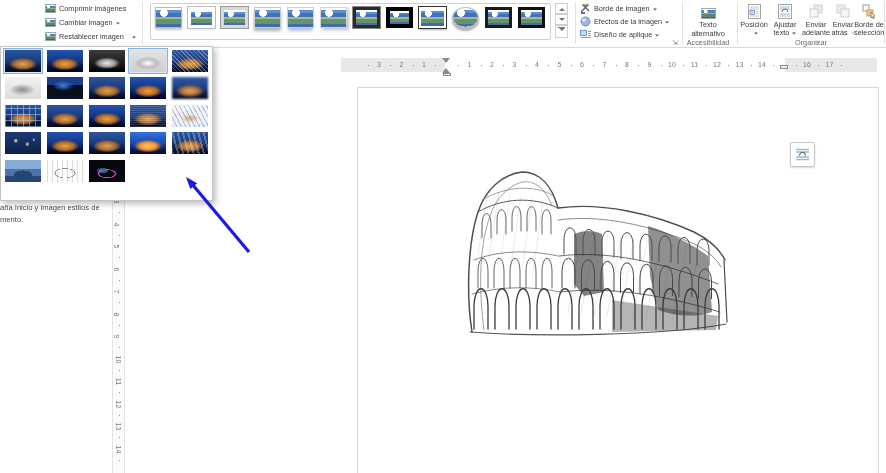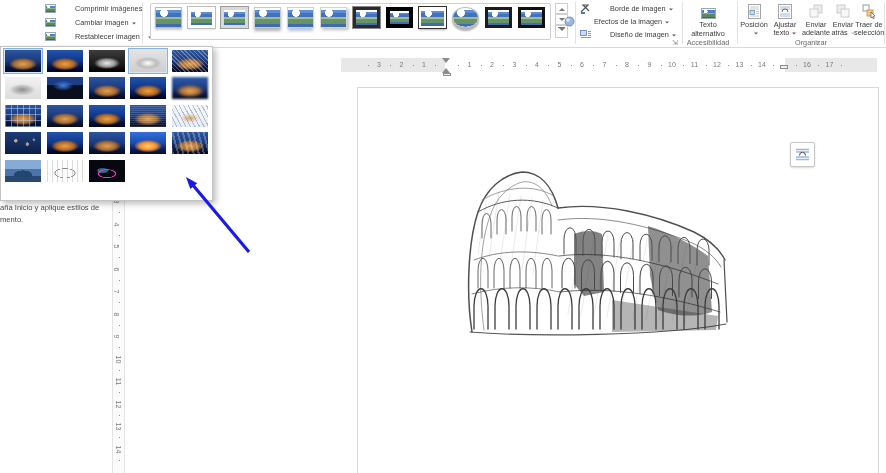--- a/index.html
+++ b/index.html
@@ -7,21 +7,21 @@
          font-family:"Liberation Sans",sans-serif;color:#3b3b3b;-webkit-font-smoothing:antialiased;}
   
   .ribbon{position:absolute;left:0;top:0;width:886px;height:48px;background:#fff;}
   .ribbon-bottom{position:absolute;left:0;top:47px;width:886px;height:1px;background:#d9d9d9;}
   .vsep{position:absolute;top:2px;width:1px;height:42px;background:#e2e2e2;}
   .grouplabel{position:absolute;top:38px;font-size:7.3px;color:#6a6a6a;text-align:center;white-space:nowrap;}
   .rbtn-big{position:absolute;top:1px;height:45px;text-align:center;font-size:7.3px;line-height:8.5px;color:#3b3b3b;cursor:default;}
   .rbtn-big .blabel{margin-top:2px;}
   .pressed{background:#cfe3f6;border:1px solid #84b3de;box-sizing:border-box;}
   .rrow{position:absolute;height:13px;display:flex;align-items:center;font-size:7.3px;white-space:nowrap;color:#3b3b3b;}
-  .rrow .txt{margin-left:19px;}
+  .rrow .txt{margin-left:3px;}
   .caret{display:inline-block;width:0;height:0;border:2.6px solid transparent;border-top-color:#5f5f5f;margin-left:3px;transform:translateY(1.5px);}
   .caret.dis{border-top-color:#bdbdbd;}
   .grayed{color:#b3b3b3;}
   
   .mini-land{width:12px;height:10px;border:1px solid #9aa7b5;box-sizing:border-box;
     background:
       radial-gradient(circle at 30% 28%, #ffffff 0 16%, rgba(255,255,255,0) 17%),
       linear-gradient(180deg,#ffffff 0 14%, #4f7fc9 14% 46%, #8fb389 46% 56%, #5c8a5c 56% 84%, #35639e 84% 100%);}
   .mini-land.small{width:9px;height:8px;}
   
@@ -215,34 +215,34 @@
     <div class="vsep" style="left:575px;"></div>
 
     <div class="rrow" style="left:580px;top:2px;">
       <svg width="11" height="11" viewBox="0 0 11 11">
           <path d="M1,9 L8,2 L3,2 L9,8" stroke="#555" fill="none" stroke-width="1.2"></path>
           <path d="M1,10 h4" stroke="#2b579a" stroke-width="1.6"></path>
         </svg>
       <span class="txt">Borde de imagen</span>
       <span class="caret"></span>
     </div>
-    <div class="rrow" style="left:564px;top:15px;">
+    <div class="rrow" style="left:580px;top:15px;">
       <svg width="11" height="11" viewBox="0 0 11 11">
           <circle cx="5.5" cy="5.5" r="4.5" fill="#9cb8dd" stroke="#5a7fae" stroke-width="0.8"></circle>
           <circle cx="4" cy="4" r="1.8" fill="#dce9f7"></circle>
         </svg>
       <span class="txt">Efectos de la imagen</span>
       <span class="caret"></span>
     </div>
     <div class="rrow" style="left:580px;top:28px;">
       <svg width="11" height="11" viewBox="0 0 11 11">
           <rect x="0.5" y="1.5" width="6" height="5" fill="#c9ddf0" stroke="#5a7fae" stroke-width="0.8"></rect>
           <path d="M8,2.5 h3 M8,4.5 h3 M8,6.5 h3 M1,8.5 h10" stroke="#8a8a8a" stroke-width="0.9"></path>
         </svg>
-      <span class="txt">Diseño de imagen</span>
+      <span class="txt">Diseño de aplique</span>
       <span class="caret"></span>
     </div>
 
     <div class="vsep" style="left:682px;"></div>
 
     <div class="rbtn-big" style="left:686px;width:44px;">
       <div class="ic" style="height:15px;display:flex;justify-content:center;align-items:flex-end;padding-top:3px;">
         <div class="mini-land" style="width:15px;height:11px;"></div>
       </div>
       <div class="blabel">
@@ -298,21 +298,21 @@
       <span>atrás</span><span class="caret dis"></span>
     </div>
     <div class="org-btn" style="left:854px;width:30px;">
       <div class="ic">
         <svg width="15" height="15" viewBox="0 0 15 15">
             <rect x="1" y="1" width="6" height="6" fill="#fff" stroke="#9a9a9a"></rect>
             <rect x="5" y="6" width="6" height="6" fill="#f0c891" stroke="#d39b4e"></rect>
             <path d="M9,8 l4,4 -1.6,0.3 0.9,2 -1.2,0.5 -0.9,-2 -1.2,1.2 Z" fill="#fff" stroke="#555" stroke-width="0.7"></path>
           </svg>
       </div>
-      <span>Traer de</span><br>
+      <span>Borde de</span><br>
       <span>selección</span>
     </div>
     <div class="grouplabel" style="left:740px;width:142px;">Organizar</div>
 
     <div class="vsep" style="left:884px;"></div>
   </div>
 
   <div class="hruler" id="hruler">
     <div class="white"></div>
 
@@ -402,21 +402,21 @@
       <div class="vdot" style="top: 344px;"></div>
       <div class="vn" style="top: 352.5px;">12</div>
       <div class="vdot" style="top: 366.5px;"></div>
       <div class="vn" style="top: 375px;">13</div>
       <div class="vdot" style="top: 389px;"></div>
       <div class="vn" style="top: 397.5px;">14</div>
       <div class="vdot" style="top: 411.5px;"></div>
     </div>
 
   <div class="fragment">
-    <span>aña Inicio y aplique estilos de</span><br>
+    <span>aña Inicio y imagen estilos de</span><br>
     <span>mento.</span>
   </div>
 
   <div class="page">
 
     <svg id="sketch" style="position:absolute;left:104px;top:76px;" width="274" height="172" viewBox="0 0 274 172">
       <g fill="none" stroke="#4a4a4a" stroke-width="1" stroke-linecap="round">
         <path d="M10,168 C4,130 6,78 16,48 C24,24 42,10 60,8 C78,8 90,22 96,44" stroke="#4f4f4f" stroke-width="1.5"></path>
         <path d="M22,166 C16,120 18,80 28,52 C34,34 46,22 60,18 C74,16 84,26 90,42" stroke="#8a8a8a" stroke-width="0.8"></path>
         <path d="M16,48 C40,34 70,32 96,44" stroke="#5c5c5c"></path>

